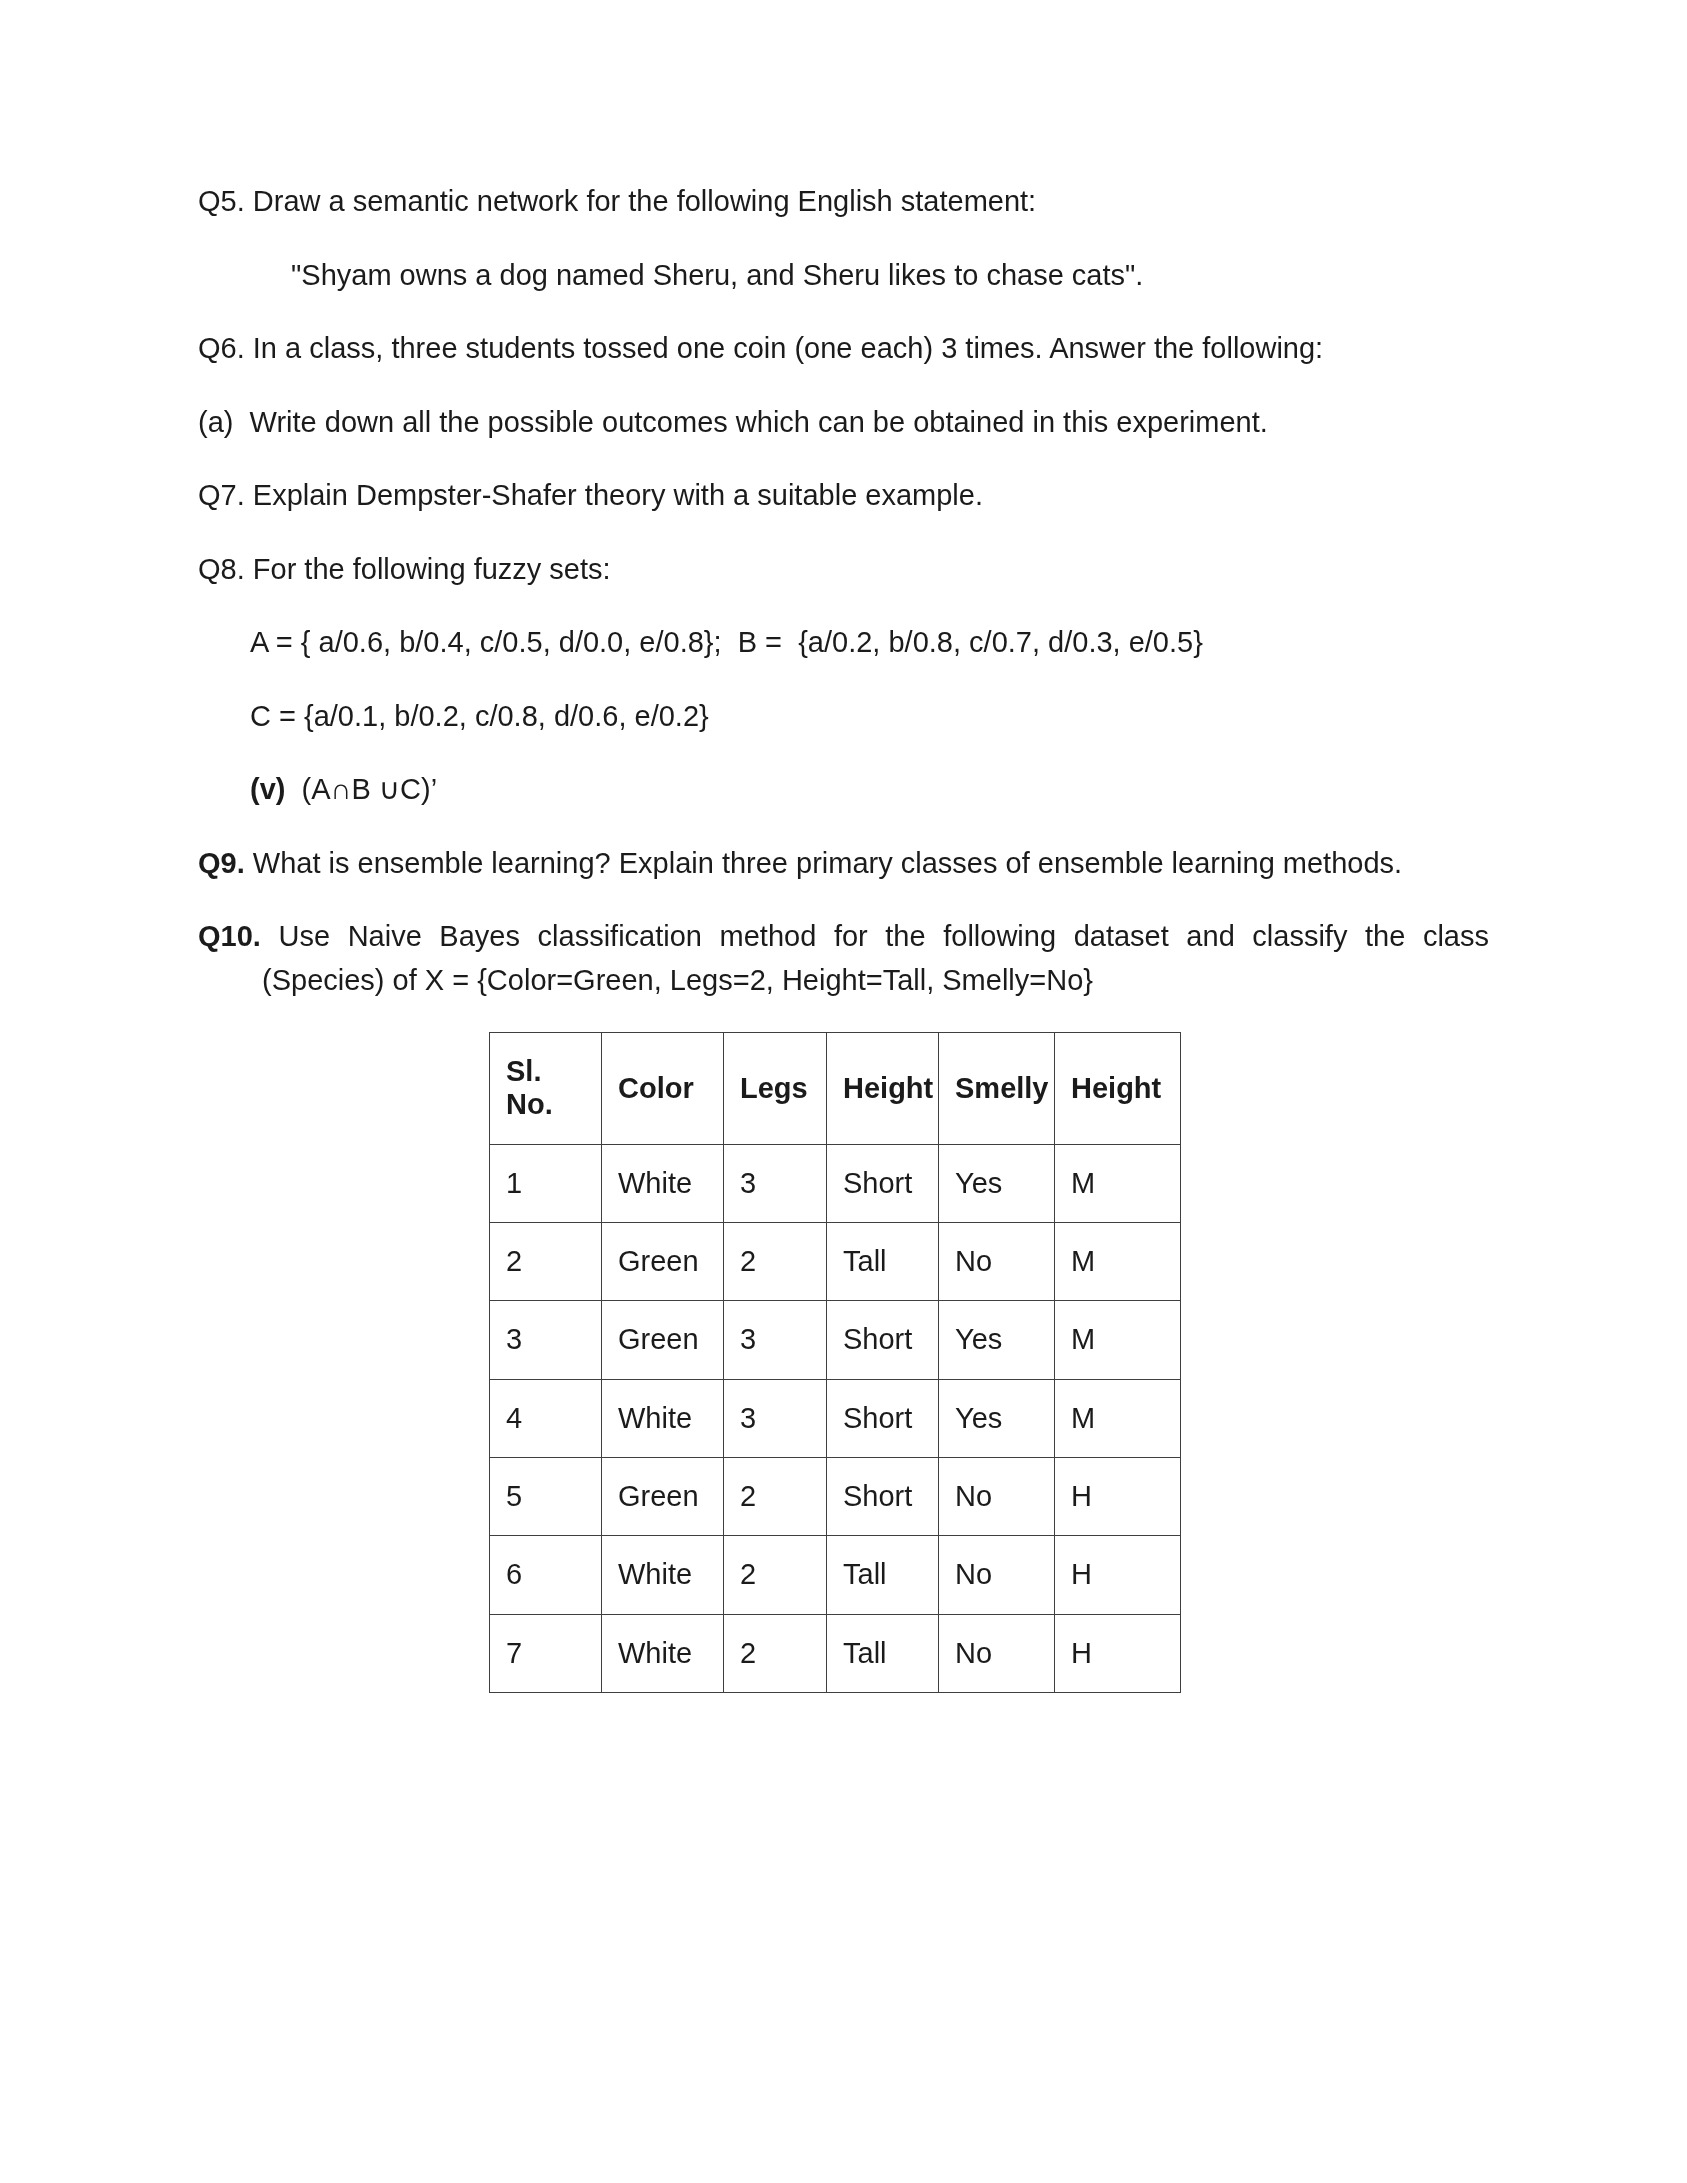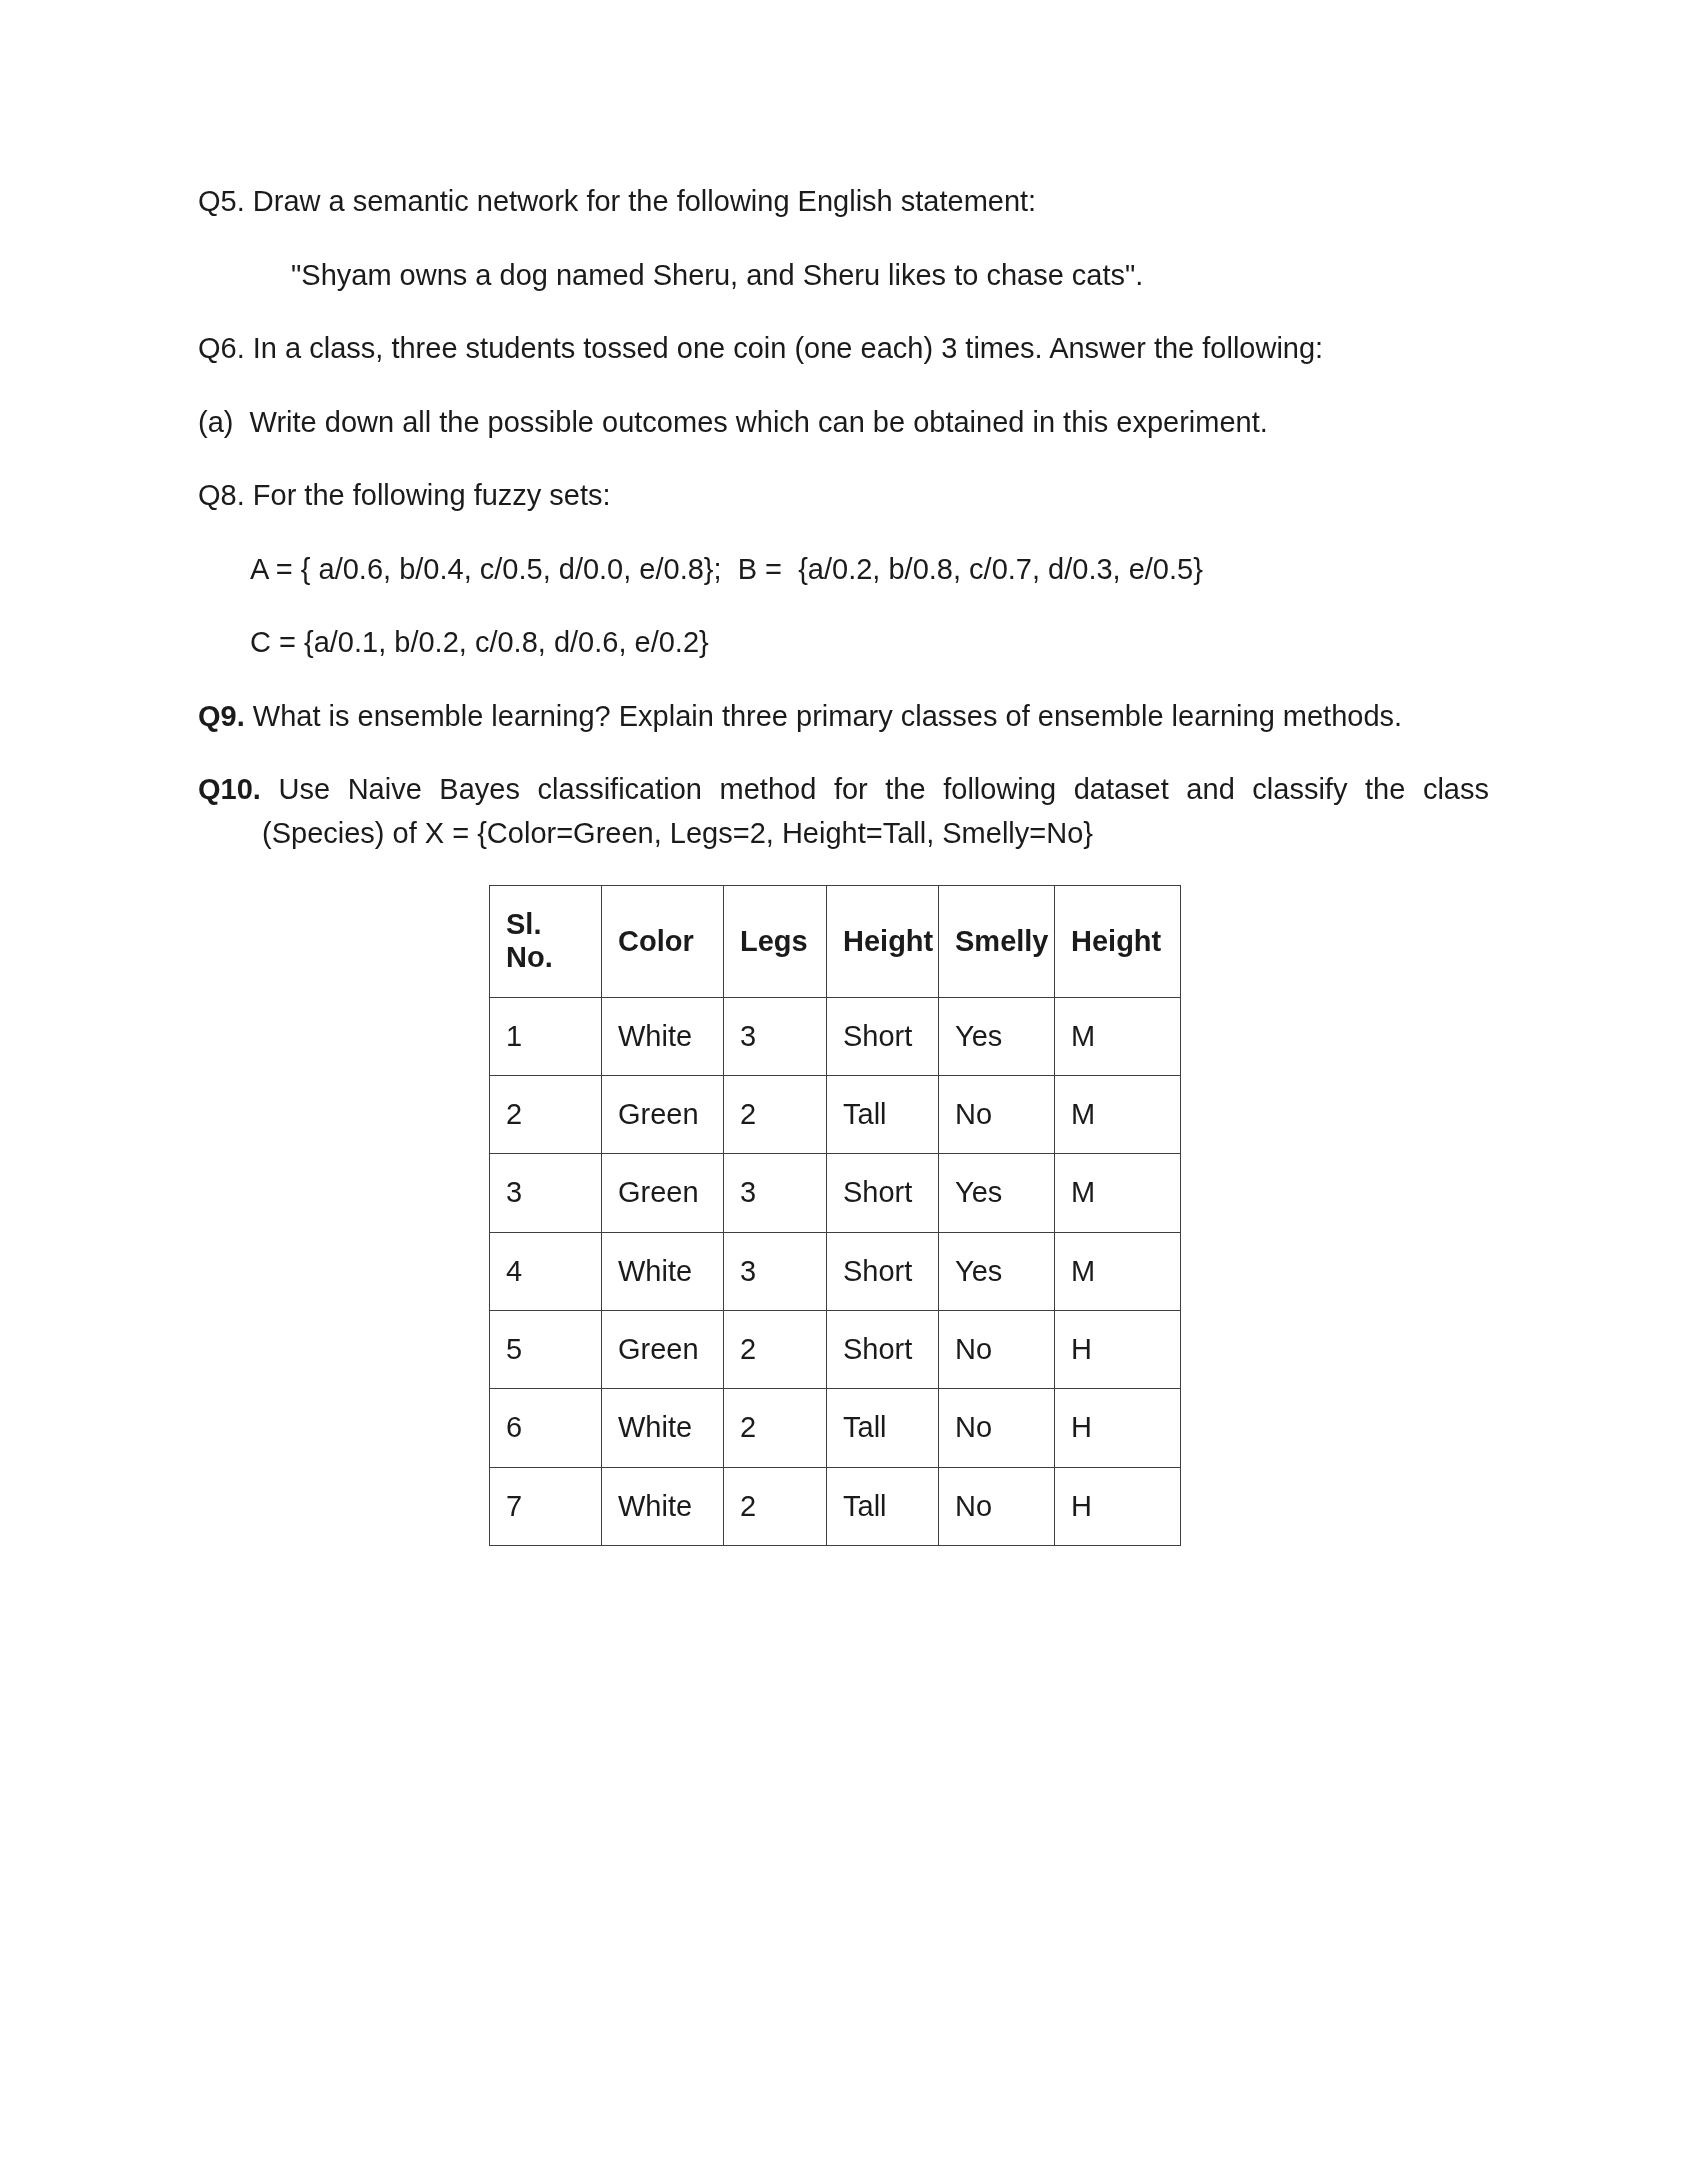--- a/index.html
+++ b/index.html
@@ -67,28 +67,30 @@
   <p><span>Q5. Draw a semantic network for the following English statement:</span></p>
 
   <p class="indent-quote"><span>"Shyam owns a dog named Sheru, and Sheru likes to chase cats".</span></p>
 
   <p><span>Q6. In a class, three students tossed one coin (one each) 3 times. Answer the following:</span></p>
 
   <p class="prewrap"><span>(a)  Write down all the possible outcomes which can be obtained in this experiment.</span></p>
 
 
 
+  <p><span>Q7. Explain Dempster-Shafer theory with a suitable example.</span></p>
 
   <p><span>Q8. For the following fuzzy sets:</span></p>
 
   <p class="indent-sm prewrap"><span>A = { a/0.6, b/0.4, c/0.5, d/0.0, e/0.8};  B =  {a/0.2, b/0.8, c/0.7, d/0.3, e/0.5}</span></p>
 
   <p class="indent-sm"><span>C = {a/0.1, b/0.2, c/0.8, d/0.6, e/0.2}</span></p>
 
 
+  <p class="indent-sm prewrap"><span class="b">(v)</span><span>  (A∩B ∪C)’</span></p>
 
   <p><span class="b">Q9.</span><span> What is ensemble learning? Explain three primary classes of ensemble learning methods.</span></p>
 
   <p class="justify hang"><span class="b">Q10.</span><span> Use Naive Bayes classification method for the following dataset and classify the class (Species) of   X = {Color=Green, Legs=2, Height=Tall, Smelly=No}</span></p>
 
   <div class="tbl-wrap">
     <table>
       <colgroup>
         <col style="width:112px">
         <col style="width:122px">

